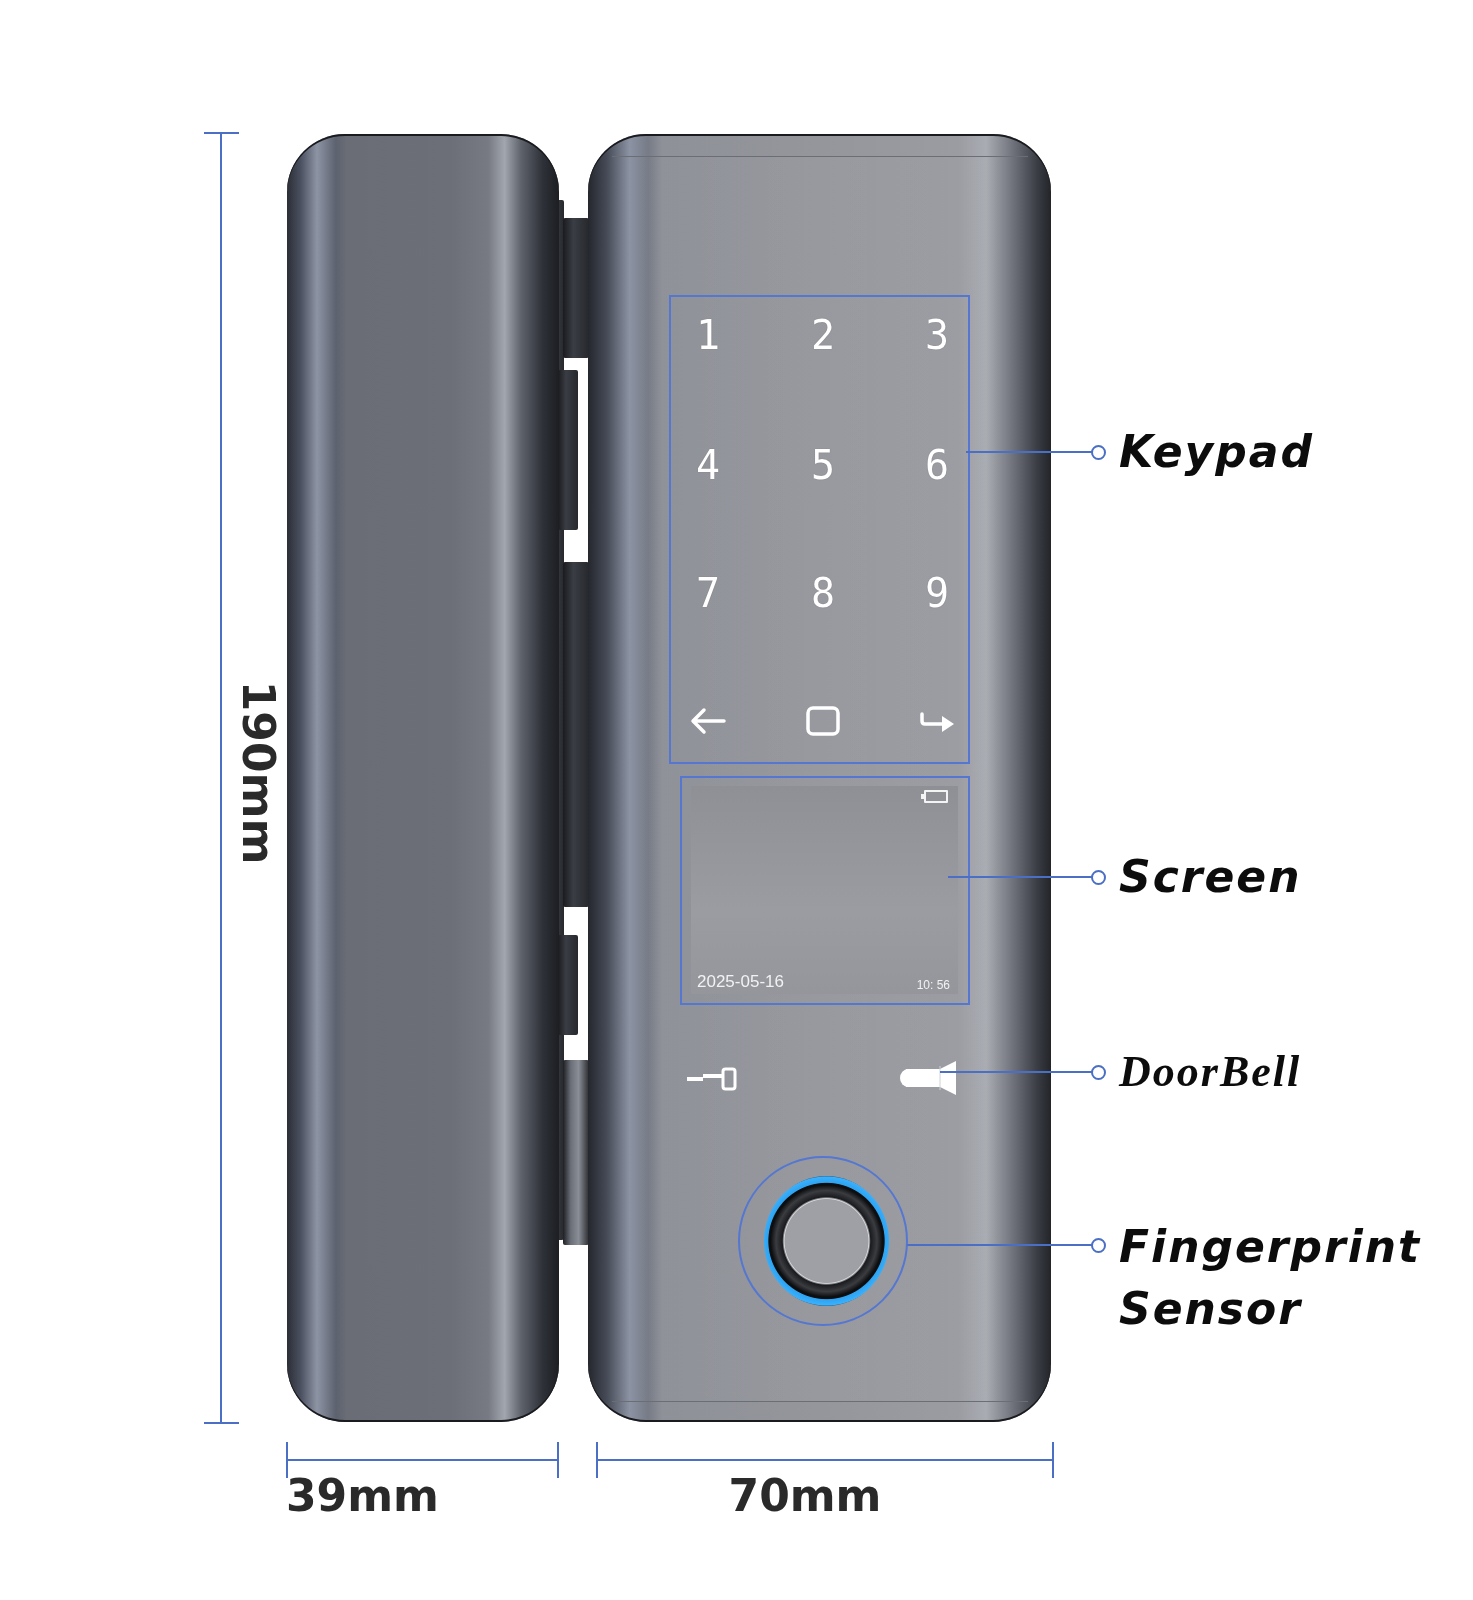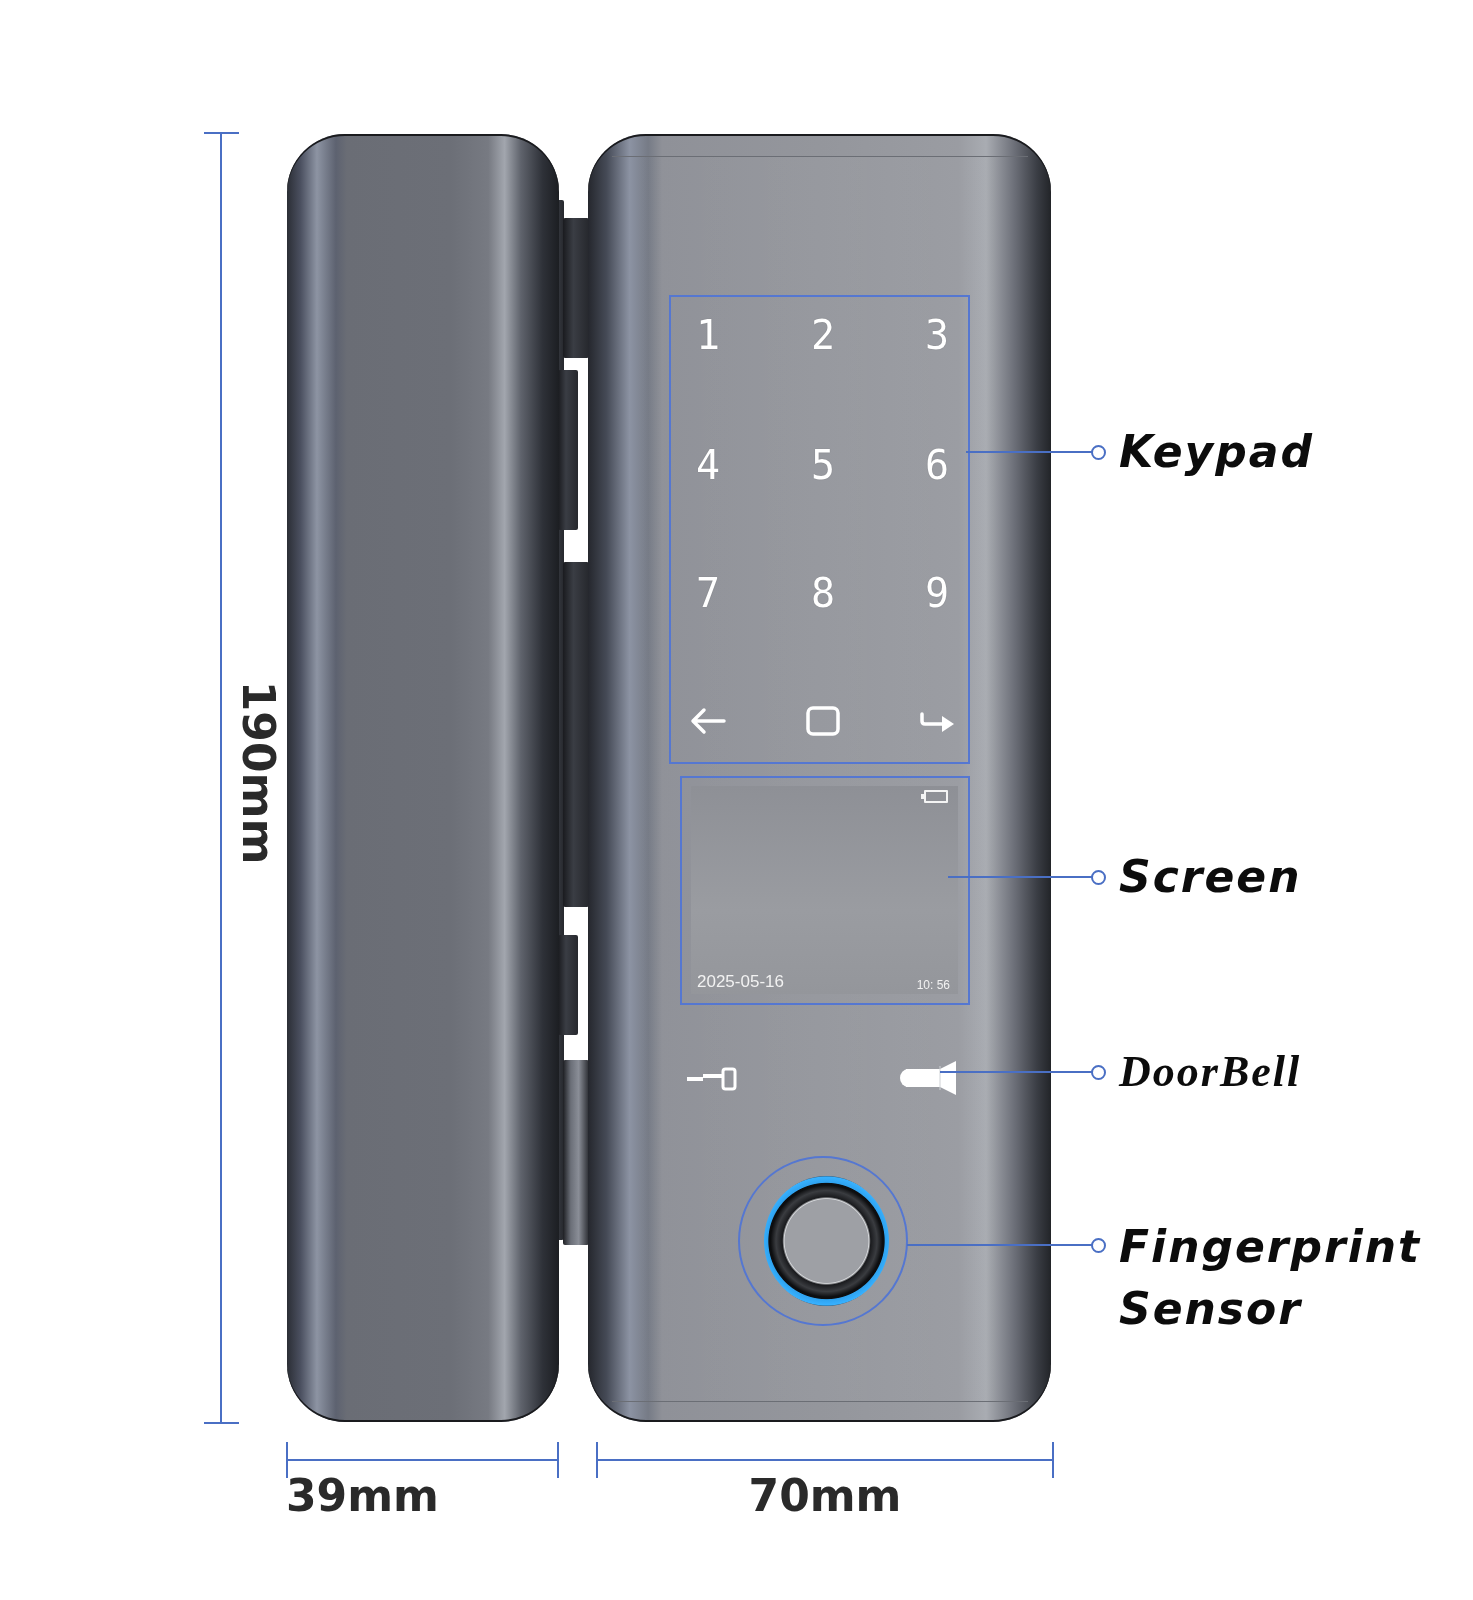--- a/index.html
+++ b/index.html
@@ -75,21 +75,21 @@
 <div>
   <div class="dim-line" style="left:286px; top:1442px; width:2px; height:36px;"></div>
   <div class="dim-line" style="left:286px; top:1459px; width:272px; height:2px;"></div>
   <div class="dim-line" style="left:557px; top:1442px; width:2px; height:36px;"></div>
   <div class="dim-text" style="left:286px; top:1470px; width:272px; text-align:left; font-size:44px;">39mm</div>
 </div>
 <div>
   <div class="dim-line" style="left:596px; top:1442px; width:2px; height:36px;"></div>
   <div class="dim-line" style="left:596px; top:1459px; width:458px; height:2px;"></div>
   <div class="dim-line" style="left:1052px; top:1442px; width:2px; height:36px;"></div>
-  <div class="dim-text" style="left:596px; top:1470px; width:458px; text-align:center; font-size:44px;">70mm</div>
+  <div class="dim-text" style="left:576px; top:1470px; width:458px; text-align:center; font-size:44px;">70mm</div>
 </div>
 
 <div>
   <div class="hinge" style="left:550px; top:200px; width:14px; height:1040px;"></div>
   <div class="hinge" style="left:563px; top:218px; width:26px; height:140px;"></div>
   <div class="hinge" style="left:558px; top:370px; width:20px; height:160px;"></div>
   <div class="hinge" style="left:563px; top:562px; width:26px; height:345px;"></div>
   <div class="hinge" style="left:558px; top:935px; width:20px; height:100px;"></div>
   <div class="hinge light" style="left:563px; top:1060px; width:26px; height:185px;"></div>
 </div>

